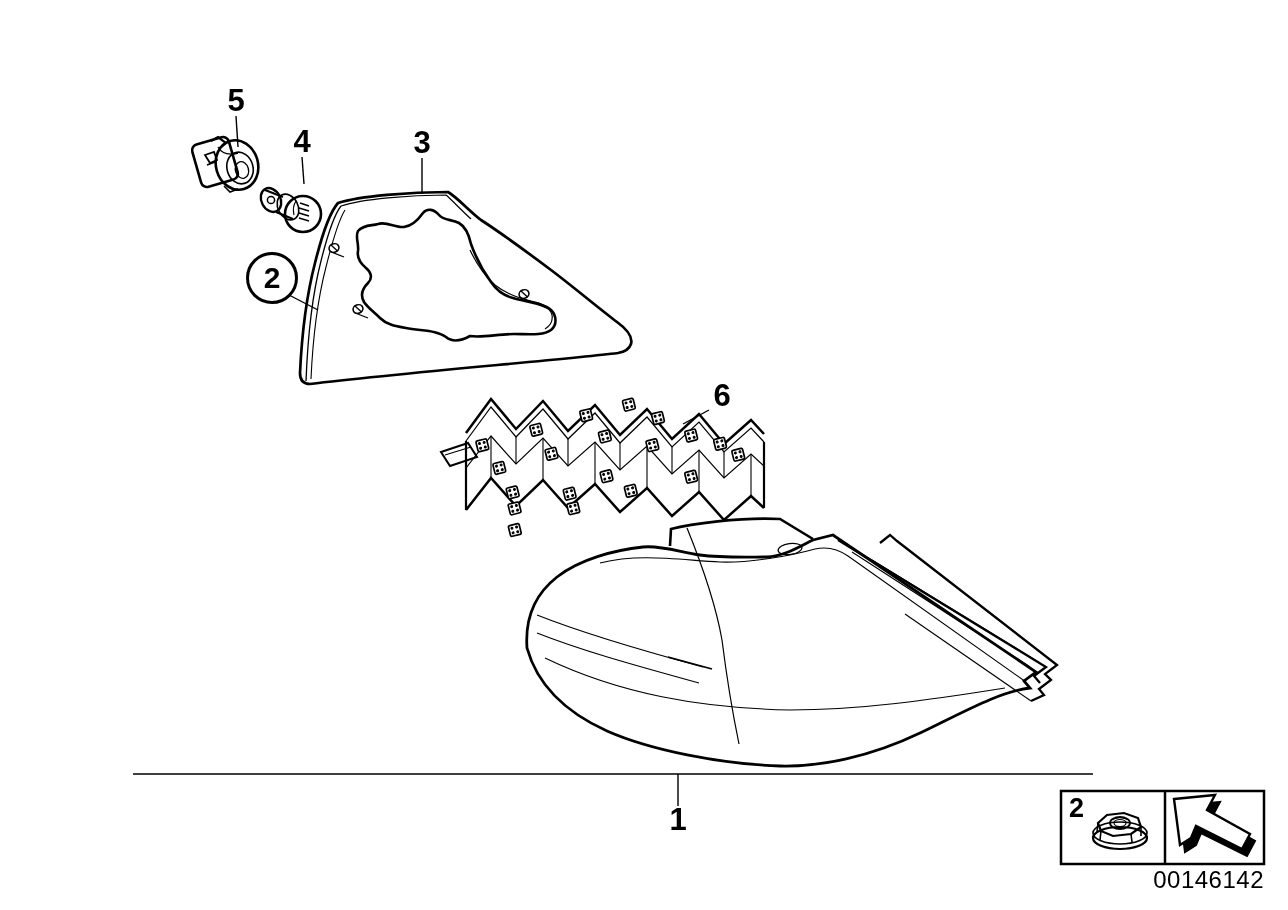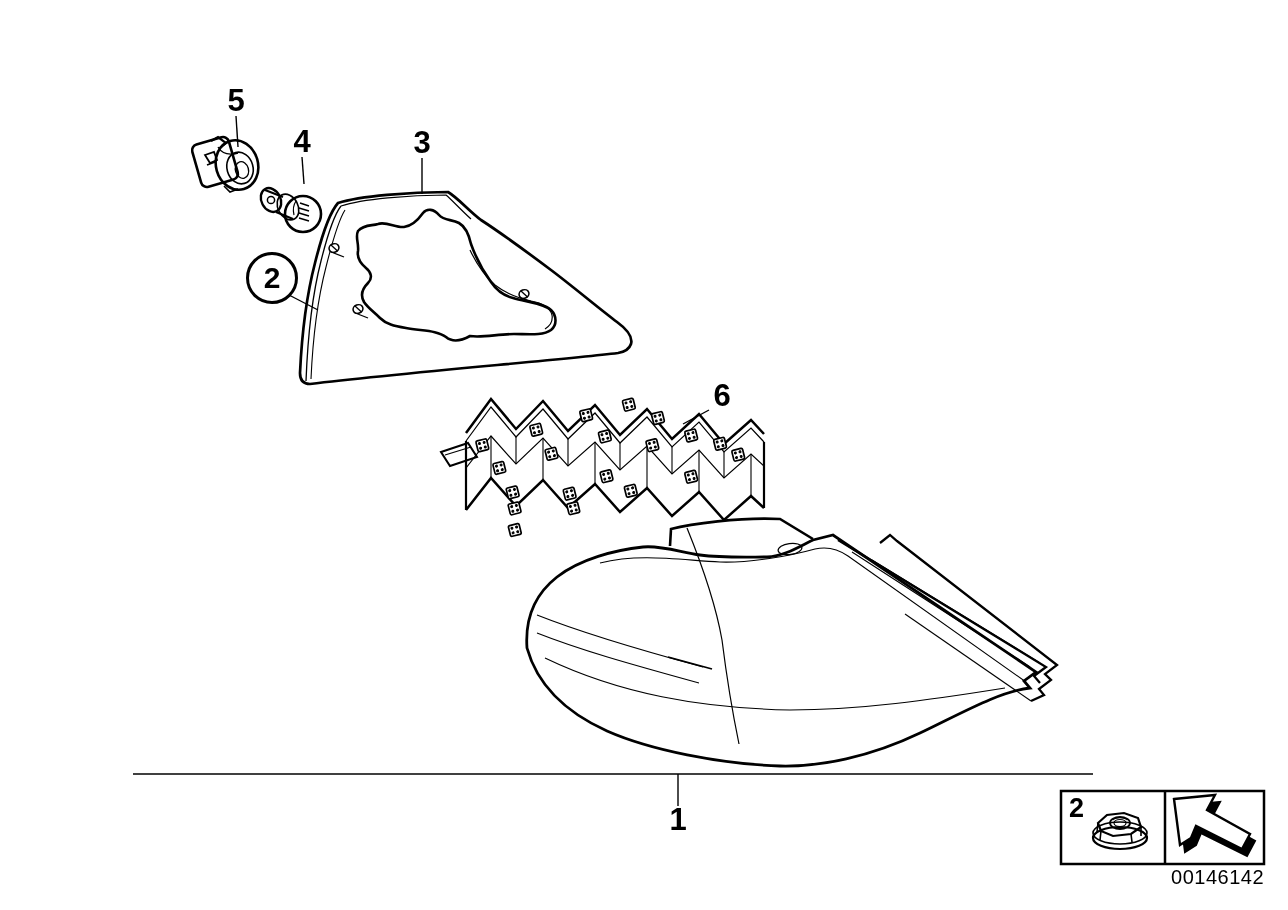--- a/index.html
+++ b/index.html
@@ -8,21 +8,21 @@
   .stage{position:absolute;left:0;top:0;width:1288px;height:910px;background:#fff;}
   svg{position:absolute;left:0;top:0;}
   .co{position:absolute;color:#000;font-weight:bold;font-size:31px;line-height:31px;
       text-align:center;width:34px;cursor:pointer;user-select:none;}
   .circle-co{position:absolute;left:246px;top:252px;width:46px;height:46px;
       border:3.5px solid #000;border-radius:50%;background:#fff;
       font-size:30px;font-weight:bold;line-height:46px;text-align:center;cursor:pointer;}
   .legend-num{position:absolute;left:1069px;top:795px;font-size:27px;font-weight:bold;
       line-height:27px;color:#000;}
   .doc-num{position:absolute;left:1128px;top:866px;width:136px;text-align:right;
-      font-size:20px;color:#000;letter-spacing:0.5px;}
+      font-size:24px;color:#000;letter-spacing:0.5px;}
 </style>
 </head>
 <body>
 
 <div class="stage">
 
 <svg width="1288" height="910" viewBox="0 0 1288 910">
   <defs>
     <g id="conn">
       <rect x="-5.5" y="-5.5" width="11" height="11" rx="1.5" fill="#fff" stroke="#000" stroke-width="1.7"></rect>

